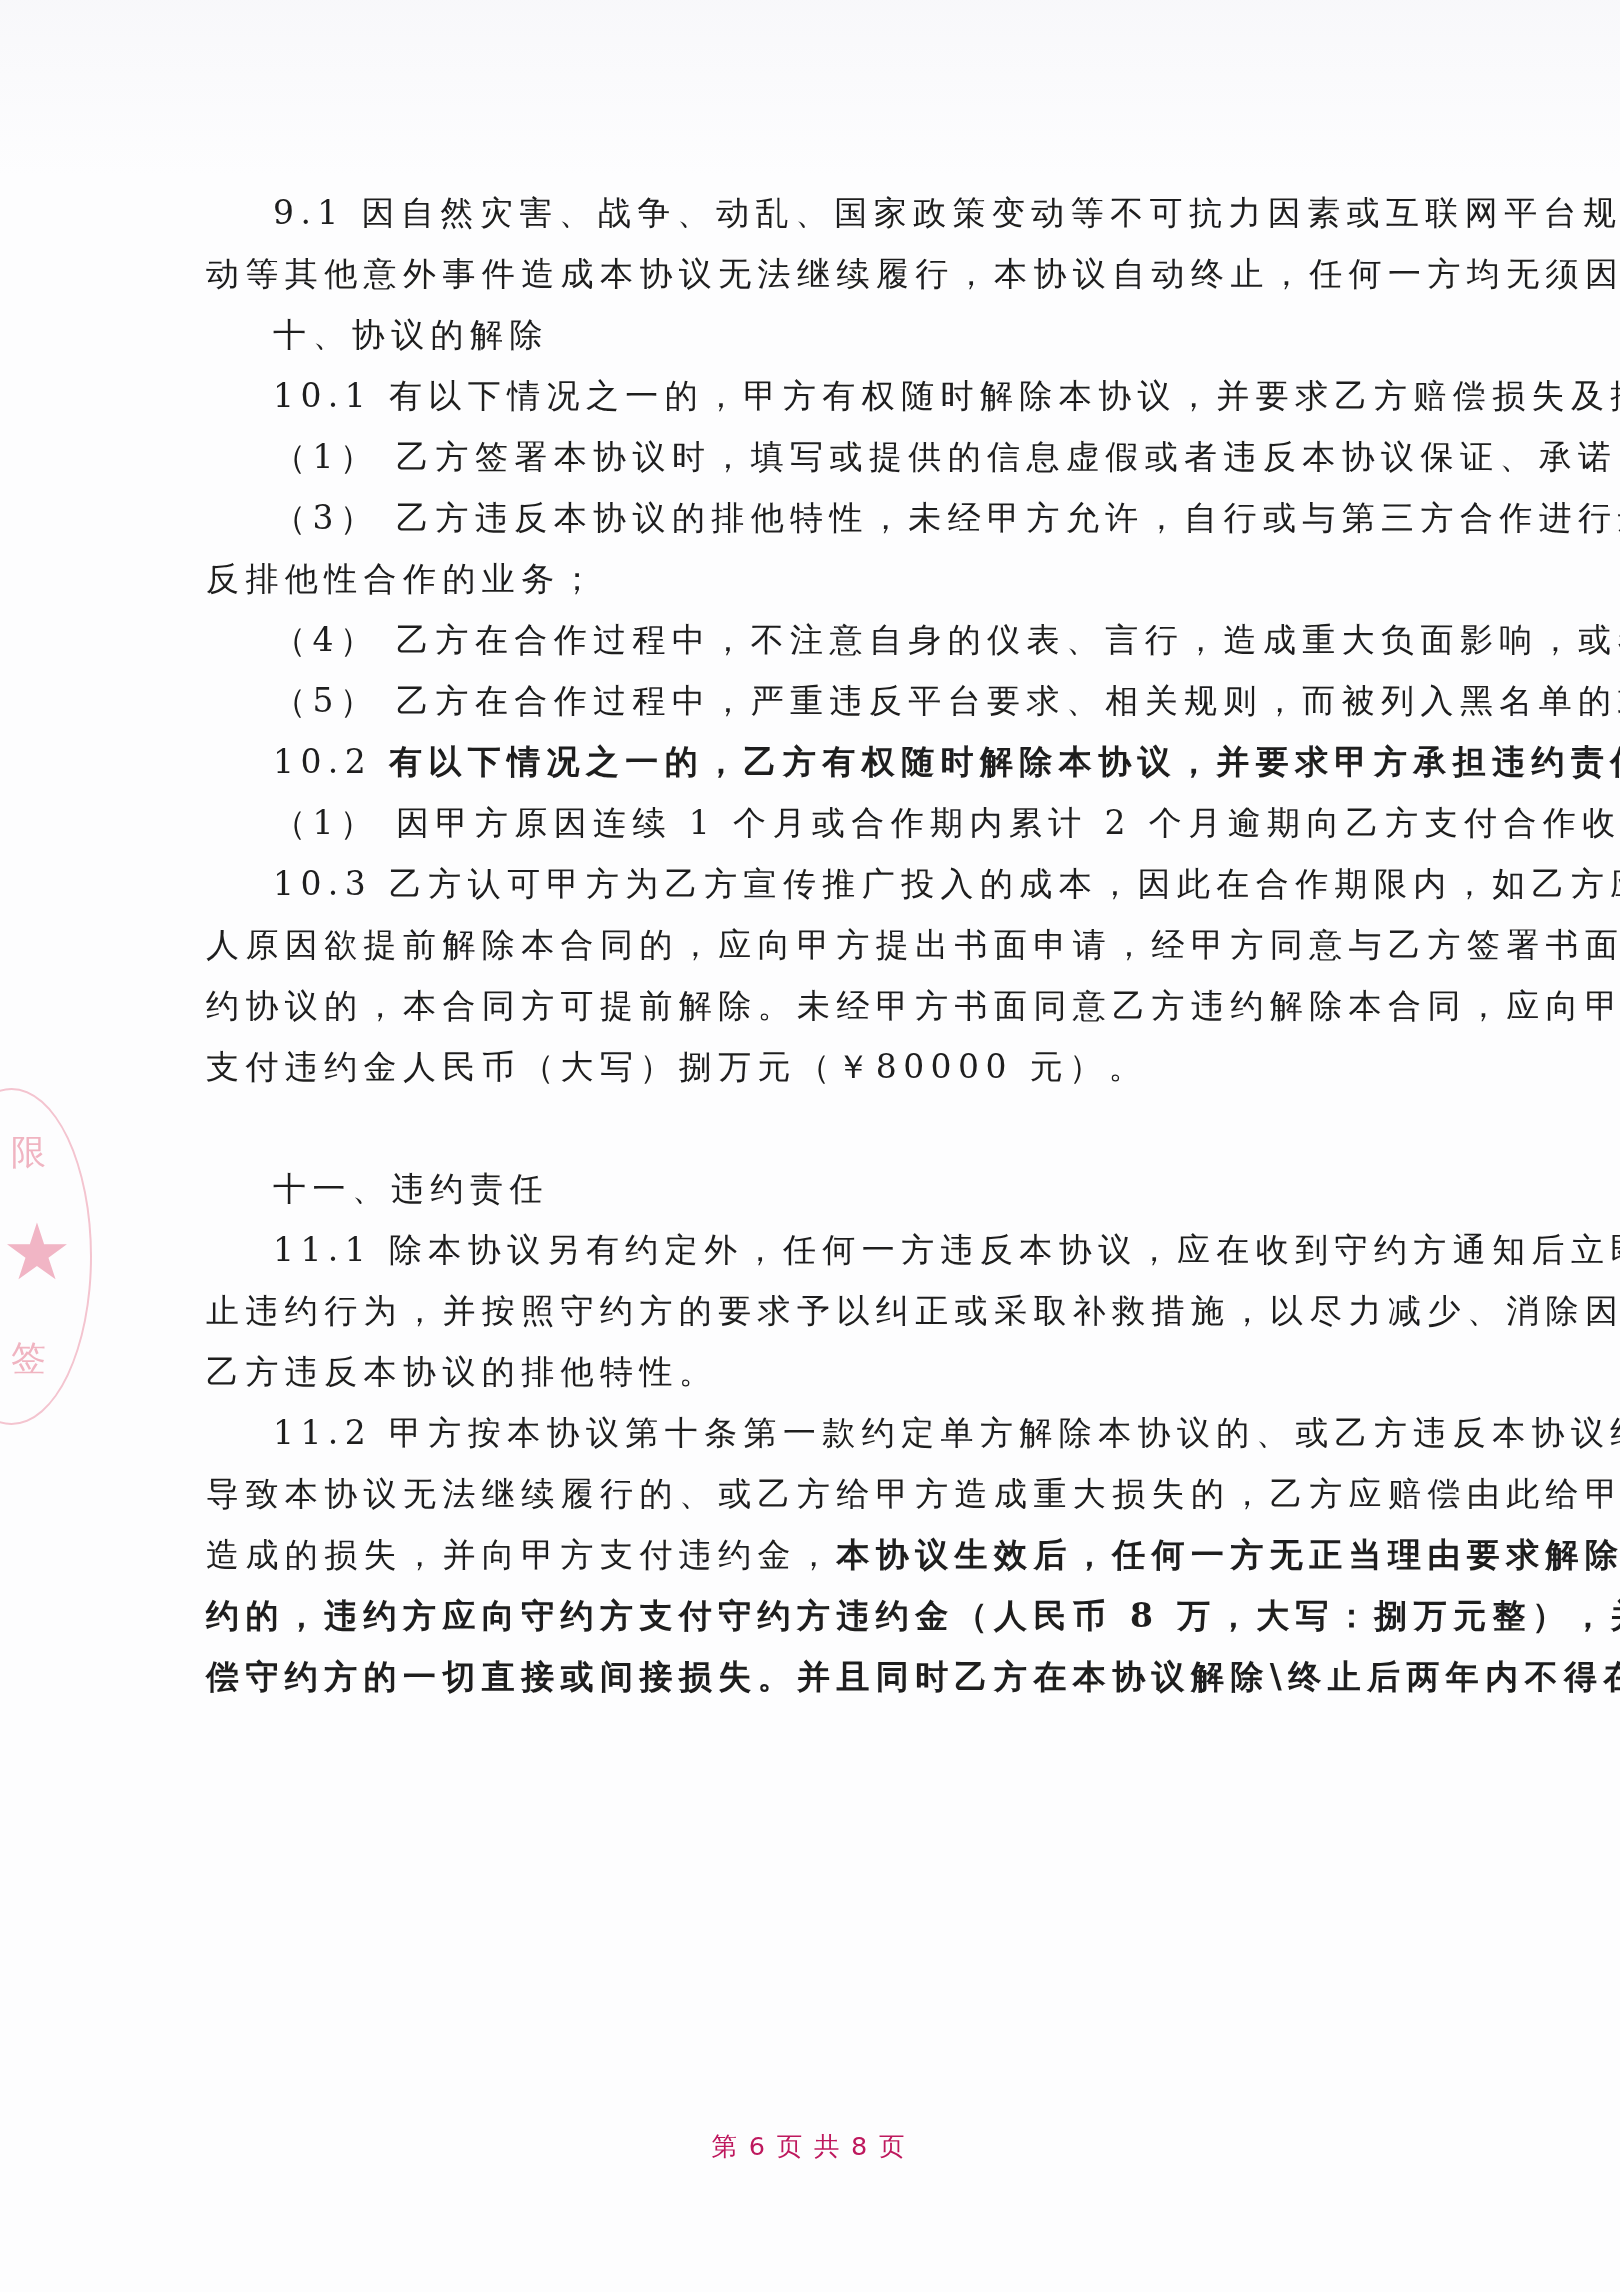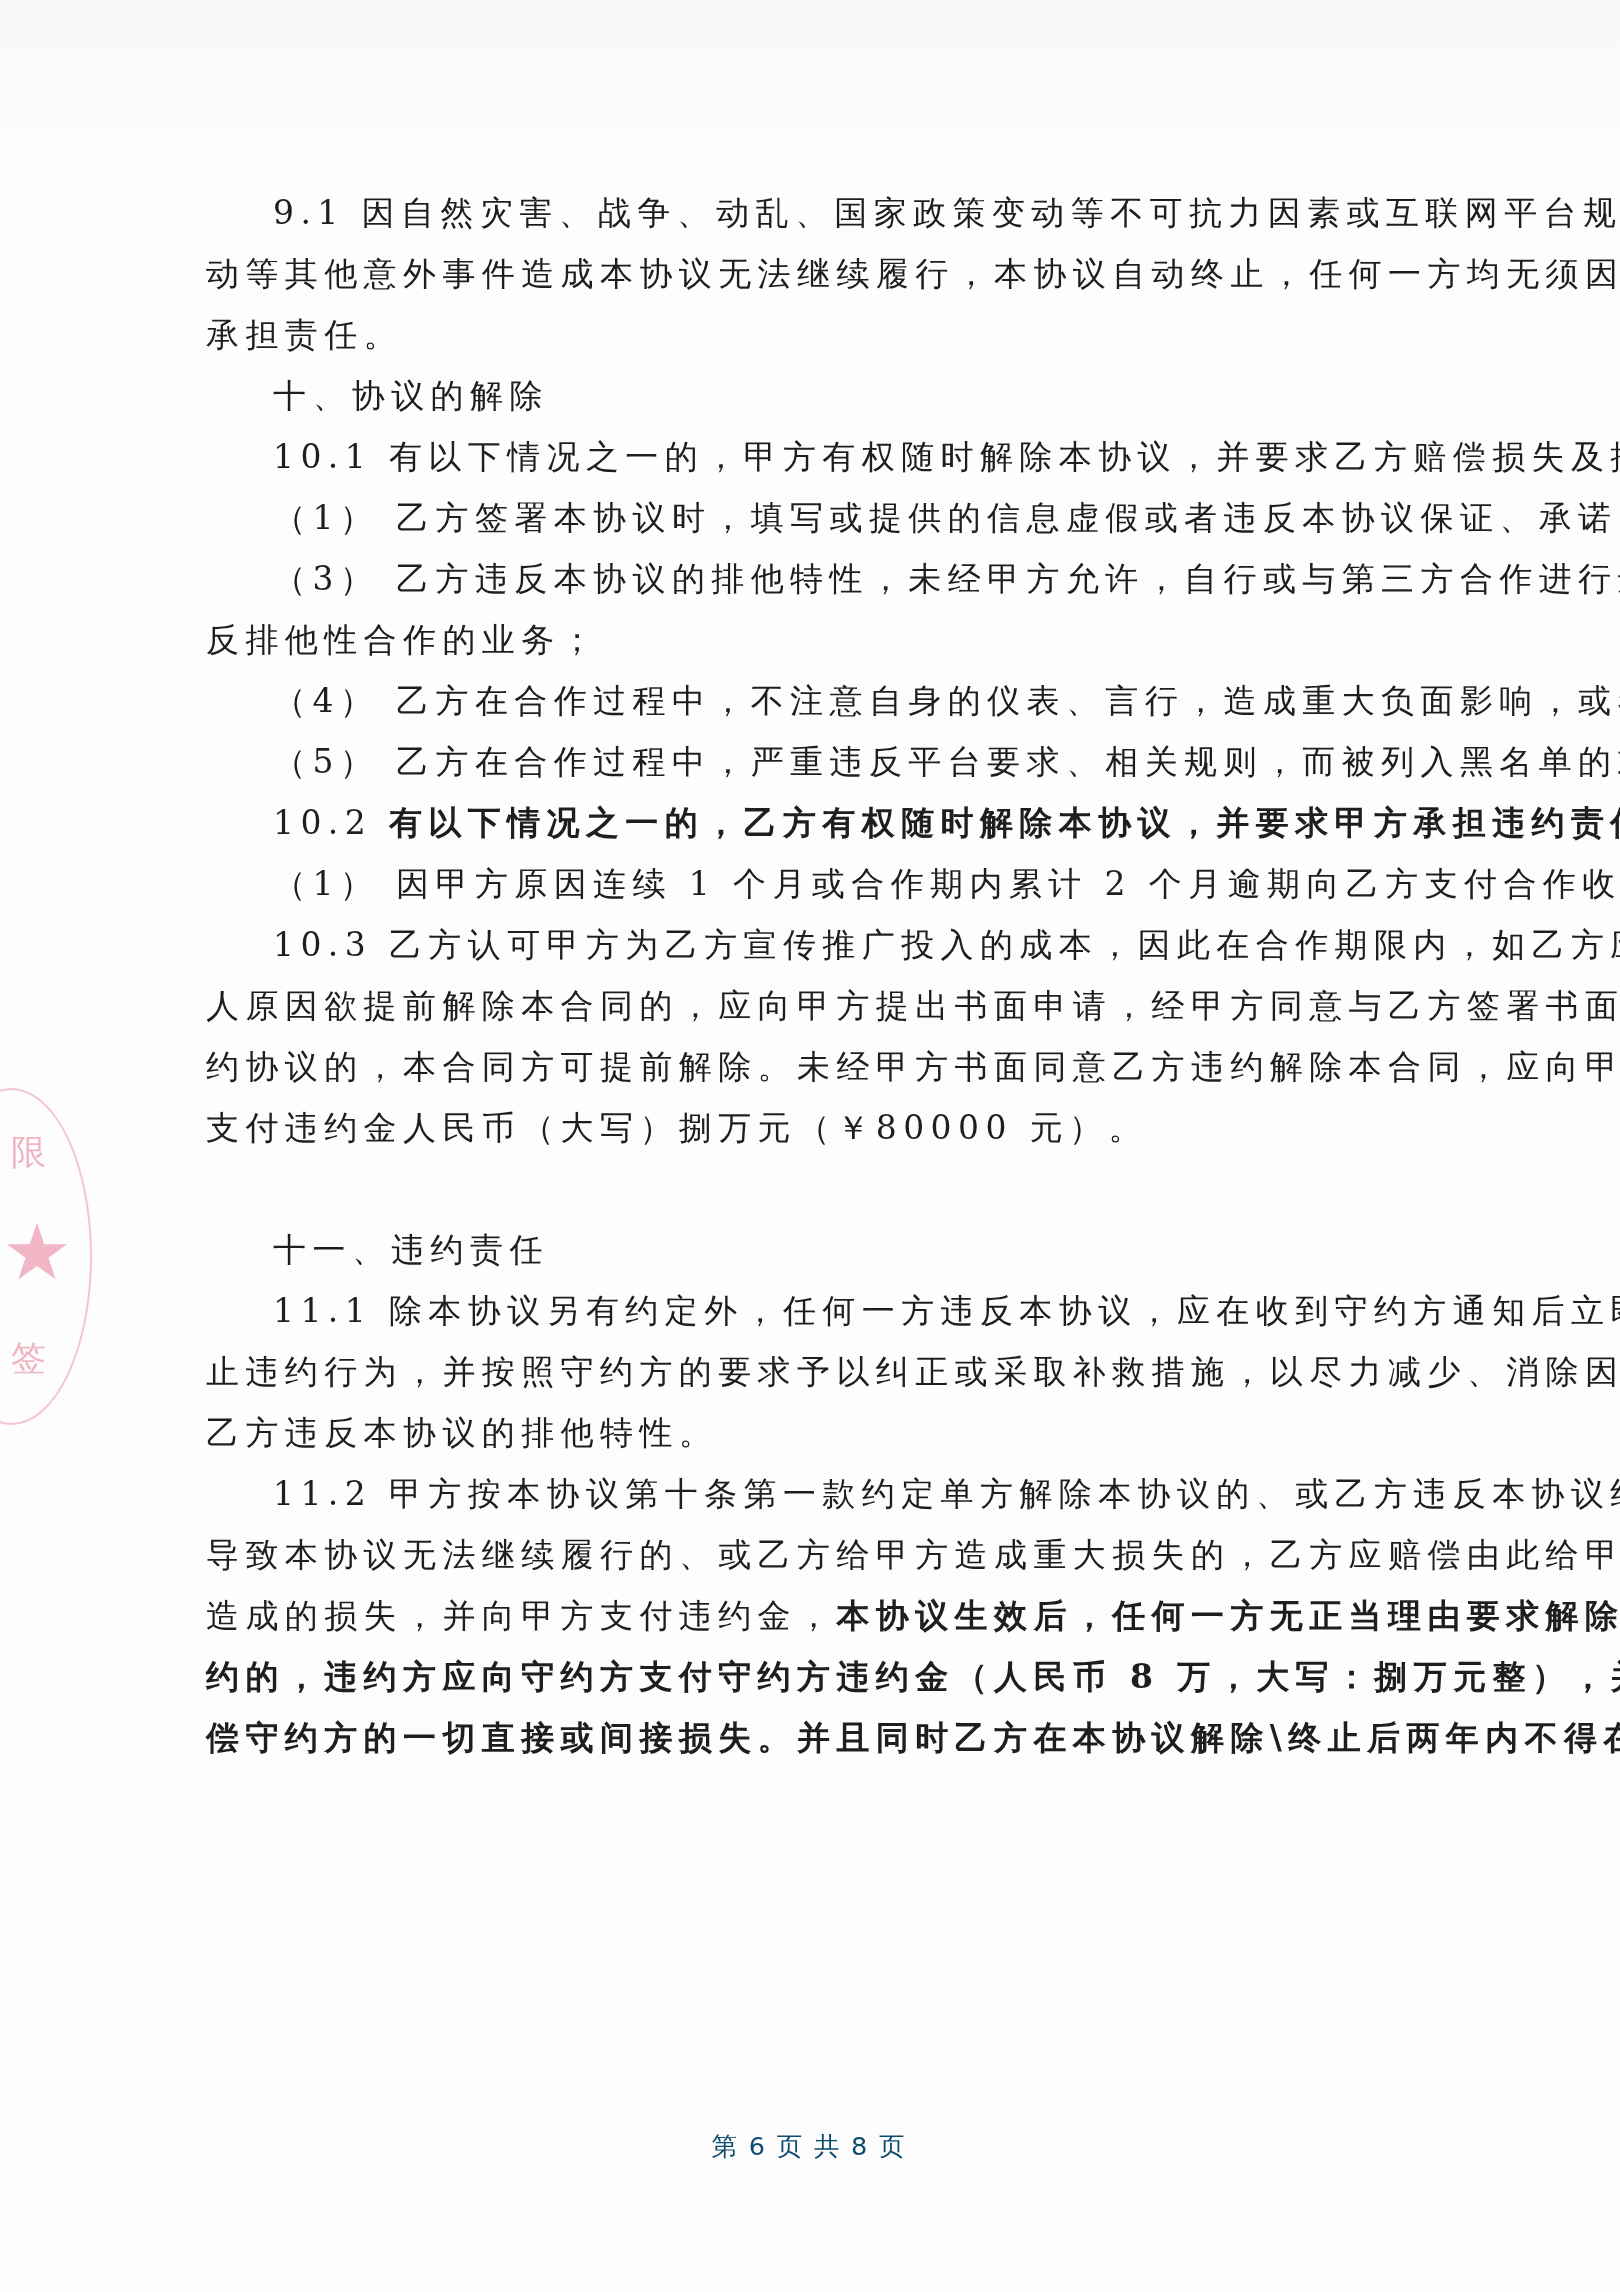--- a/index.html
+++ b/index.html
@@ -30,21 +30,21 @@
   .b { font-weight: bold; }
   .blank { height: 61px; }
   .footer {
     position: absolute;
     top: 2129px;
     left: 0; right: 0;
     text-align: center;
     font-family: "DejaVu Sans", "Liberation Sans", sans-serif;
     font-size: 25.5px;
     letter-spacing: 3.9px;
-    color: #0c4a6e;
+    color: #be185d;
   }
   .footer span { margin: 0 3.9px; }
   .stamp {
     position: absolute;
     left: -69px;
     top: 1088px;
     width: 157px;
     height: 333px;
     border: 2.9px solid rgba(225, 90, 120, 0.35);
     border-radius: 50%;
@@ -74,21 +74,20 @@
   <span class="t1">限</span>
   <span class="star">★</span>
   <span class="t2">签</span>
 </div>
 
 <div class="page">
 
   <div>
     <div class="line indent">9.1 因自然灾害、战争、动乱、国家政策变动等不可抗力因素或互联网平台规则变</div>
     <div class="line">动等其他意外事件造成本协议无法继续履行，本协议自动终止，任何一方均无须因此</div>
-    <div class="line">承担责任。</div>
   </div>
 
   <div class="line indent">十、协议的解除</div>
 
   <div>
     <div class="line indent">10.1 有以下情况之一的，甲方有权随时解除本协议，并要求乙方赔偿损失及按本</div>
 
     <div class="line indent">（1） 乙方签署本协议时，填写或提供的信息虚假或者违反本协议保证、承诺，</div>
 
 

